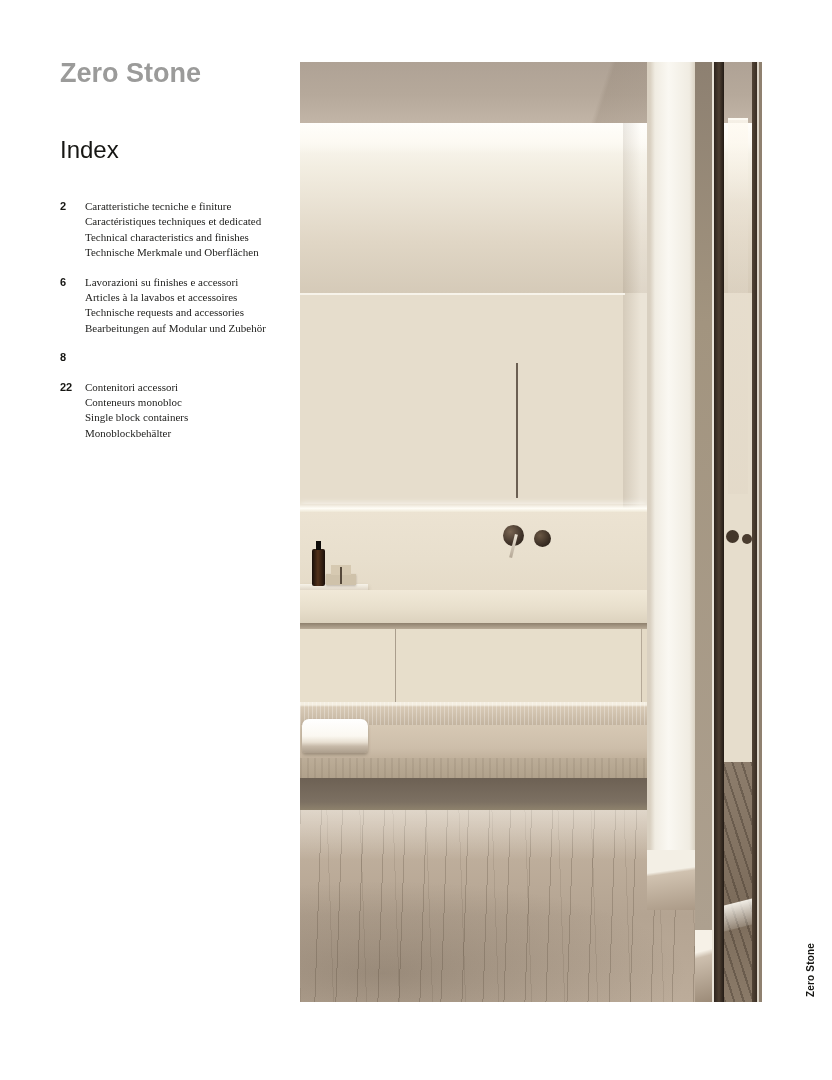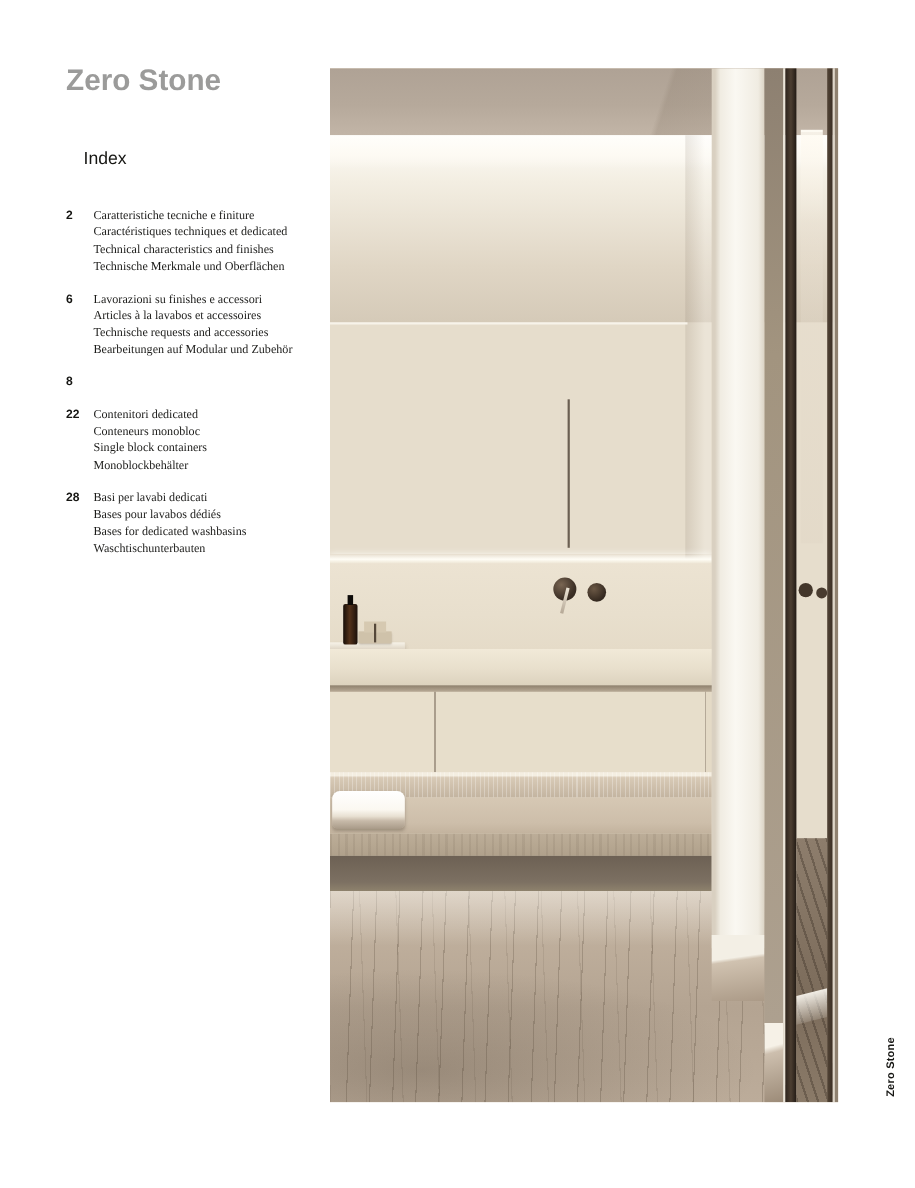--- a/index.html
+++ b/index.html
@@ -4,21 +4,21 @@
 <style>
   html,body{margin:0;padding:0;}
   body{
     width:832px;height:1080px;background:#ffffff;overflow:hidden;position:relative;
     font-family:"Liberation Sans", sans-serif;color:#1c1c1a;
     -webkit-font-smoothing:antialiased;
   }
   
   .left-col{position:absolute;left:60px;top:58px;width:235px;}
   .brand-title{font-size:27px;font-weight:700;color:#9b9b9a;margin:0 0 47px 0;letter-spacing:0;}
-  .index-heading{font-size:16px;font-weight:400;color:#161613;margin:0 0 35px 16px;}
+  .index-heading{font-size:24px;font-weight:400;color:#161613;margin:0 0 35px 0;}
   .toc{display:flex;flex-direction:column;}
   .toc-entry{display:flex;margin-bottom:14px;}
   .toc-num{width:25px;flex:0 0 25px;font-size:11px;font-weight:700;line-height:15.4px;color:#161613;}
   .toc-lines{font-size:11px;line-height:15.4px;color:#1c1c1a;font-family:Liberation Serif, serif;}
   .toc-lines div{white-space:nowrap;}
   
   .vertical-brand{
     position:absolute;left:810px;top:970px;transform:translate(-50%,-50%) rotate(-90deg);
     font-size:10px;font-weight:700;color:#161613;white-space:nowrap;letter-spacing:.2px;
   }
@@ -150,36 +150,27 @@
       </div>
     </div>
 
     <div class="toc-entry">
       <div class="toc-num">8</div>
     </div>
 
     <div class="toc-entry">
       <div class="toc-num">22</div>
       <div class="toc-lines">
-        <div>Contenitori dedicated</div>
+        <div>Contenitori accessori</div>
         <div>Conteneurs monobloc</div>
         <div>Single block containers</div>
         <div>Monoblockbehälter</div>
       </div>
     </div>
 
-    <div class="toc-entry">
-      <div class="toc-num">28</div>
-      <div class="toc-lines">
-        <div>Basi per lavabi dedicati</div>
-        <div>Bases pour lavabos dédiés</div>
-        <div>Bases for dedicated washbasins</div>
-        <div>Waschtischunterbauten</div>
-      </div>
-    </div>
 
   </div>
 </div>
 
 <div class="photo">
   <div class="ceiling"></div>
   <div class="ceiling-corner"></div>
   <div class="wall-upper"></div>
   <div class="cove-glow"></div>
   <div class="wall-corner"></div>

